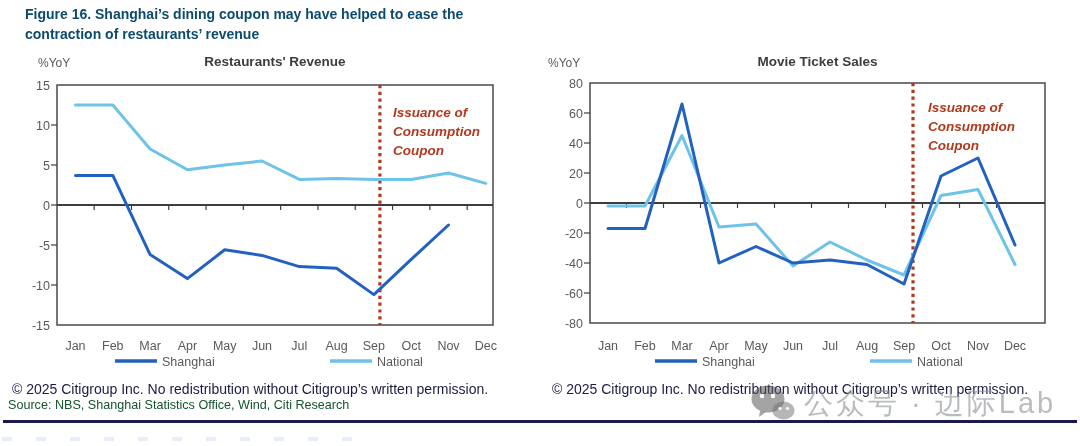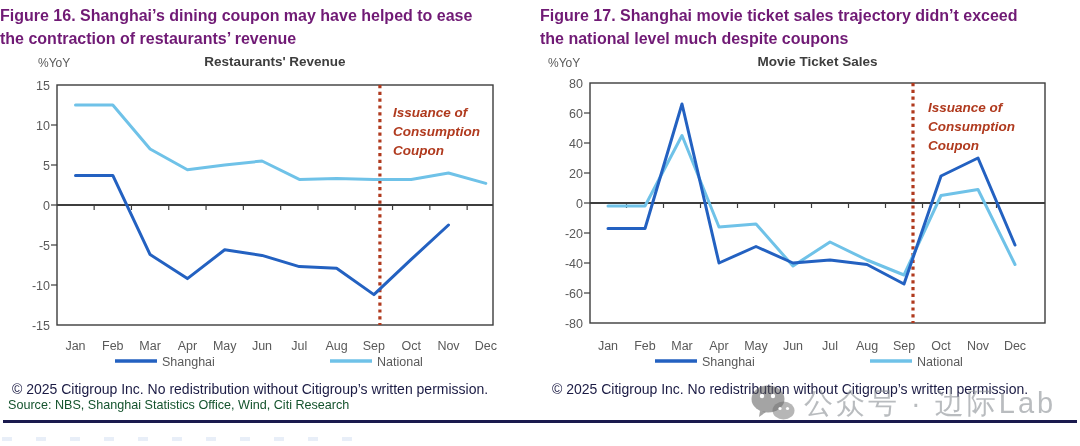--- a/index.html
+++ b/index.html
@@ -1,22 +1,22 @@
 <!DOCTYPE html>
 <html><head>
 <meta charset="utf-8">
 <style>
   html,body{margin:0;padding:0;background:#ffffff;}
   body{width:1080px;height:446px;position:relative;overflow:hidden;
        font-family:"Liberation Sans", sans-serif;}
   .col{position:absolute;top:0;width:540px;height:446px;}
   #col-left{left:0;}
   #col-right{left:540px;}
-  .caption{position:absolute;top:5px;left:0;width:478px;
-           font-size:16px;font-weight:700;line-height:1.42;color:#701a75;}
+  .caption{position:absolute;top:5px;left:25px;width:478px;
+           font-size:14px;font-weight:700;line-height:1.42;color:#0c4a6e;}
   .chart-svg{position:absolute;top:55px;left:0;}
   .ticklbl{font-size:12.5px;fill:#595959;}
   .monthlbl{font-size:12.5px;fill:#595959;}
   .ctitle{font-size:13.5px;font-weight:700;fill:#3d3d3d;}
   .unit{font-size:12px;fill:#595959;}
   .ann{font-size:13.5px;font-weight:700;font-style:italic;}
   .legendlbl{font-size:12.5px;fill:#595959;}
   .copyright{position:absolute;top:381px;left:12px;width:520px;
              font-size:14px;color:#1b1b44;}
   .source{position:absolute;top:398px;left:8px;width:520px;
@@ -86,21 +86,20 @@
       <line x1="115" y1="306" x2="157" y2="306" stroke="#2361c1" stroke-width="3.5"></line>
       <text x="162" y="310.5" class="legendlbl">Shanghai</text>
       <line x1="330" y1="306" x2="372" y2="306" stroke="#6fc2e8" stroke-width="3.5"></line>
       <text x="377" y="310.5" class="legendlbl">National</text>
     </svg>
   <div class="copyright">© 2025 Citigroup Inc. No redistribution without Citigroup’s written permission.</div>
   <div class="source">Source: NBS, Shanghai Statistics Office, Wind, Citi Research</div>
 </div>
 
 <div class="col" id="col-right">
-  <div class="caption">Figure 17. Shanghai movie ticket sales trajectory didn’t exceed the national level much despite coupons</div>
   <svg class="chart-svg" width="540" height="322">
       <text x="277.5" y="11" text-anchor="middle" class="ctitle">Movie Ticket Sales</text>
       <text x="8" y="12" class="unit">%YoY</text>
       <rect x="50" y="28" width="455" height="240" fill="none" stroke="#3d3d3d" stroke-width="1.4"></rect>
       <text x="43" y="272.5" text-anchor="end" class="ticklbl">-80</text>
       <line x1="44" y1="238" x2="50" y2="238" stroke="#3d3d3d" stroke-width="1.2"></line>
       <text x="43" y="242.5" text-anchor="end" class="ticklbl">-60</text>
       <line x1="44" y1="208" x2="50" y2="208" stroke="#3d3d3d" stroke-width="1.2"></line>
       <text x="43" y="212.5" text-anchor="end" class="ticklbl">-40</text>
       <line x1="44" y1="178" x2="50" y2="178" stroke="#3d3d3d" stroke-width="1.2"></line>

